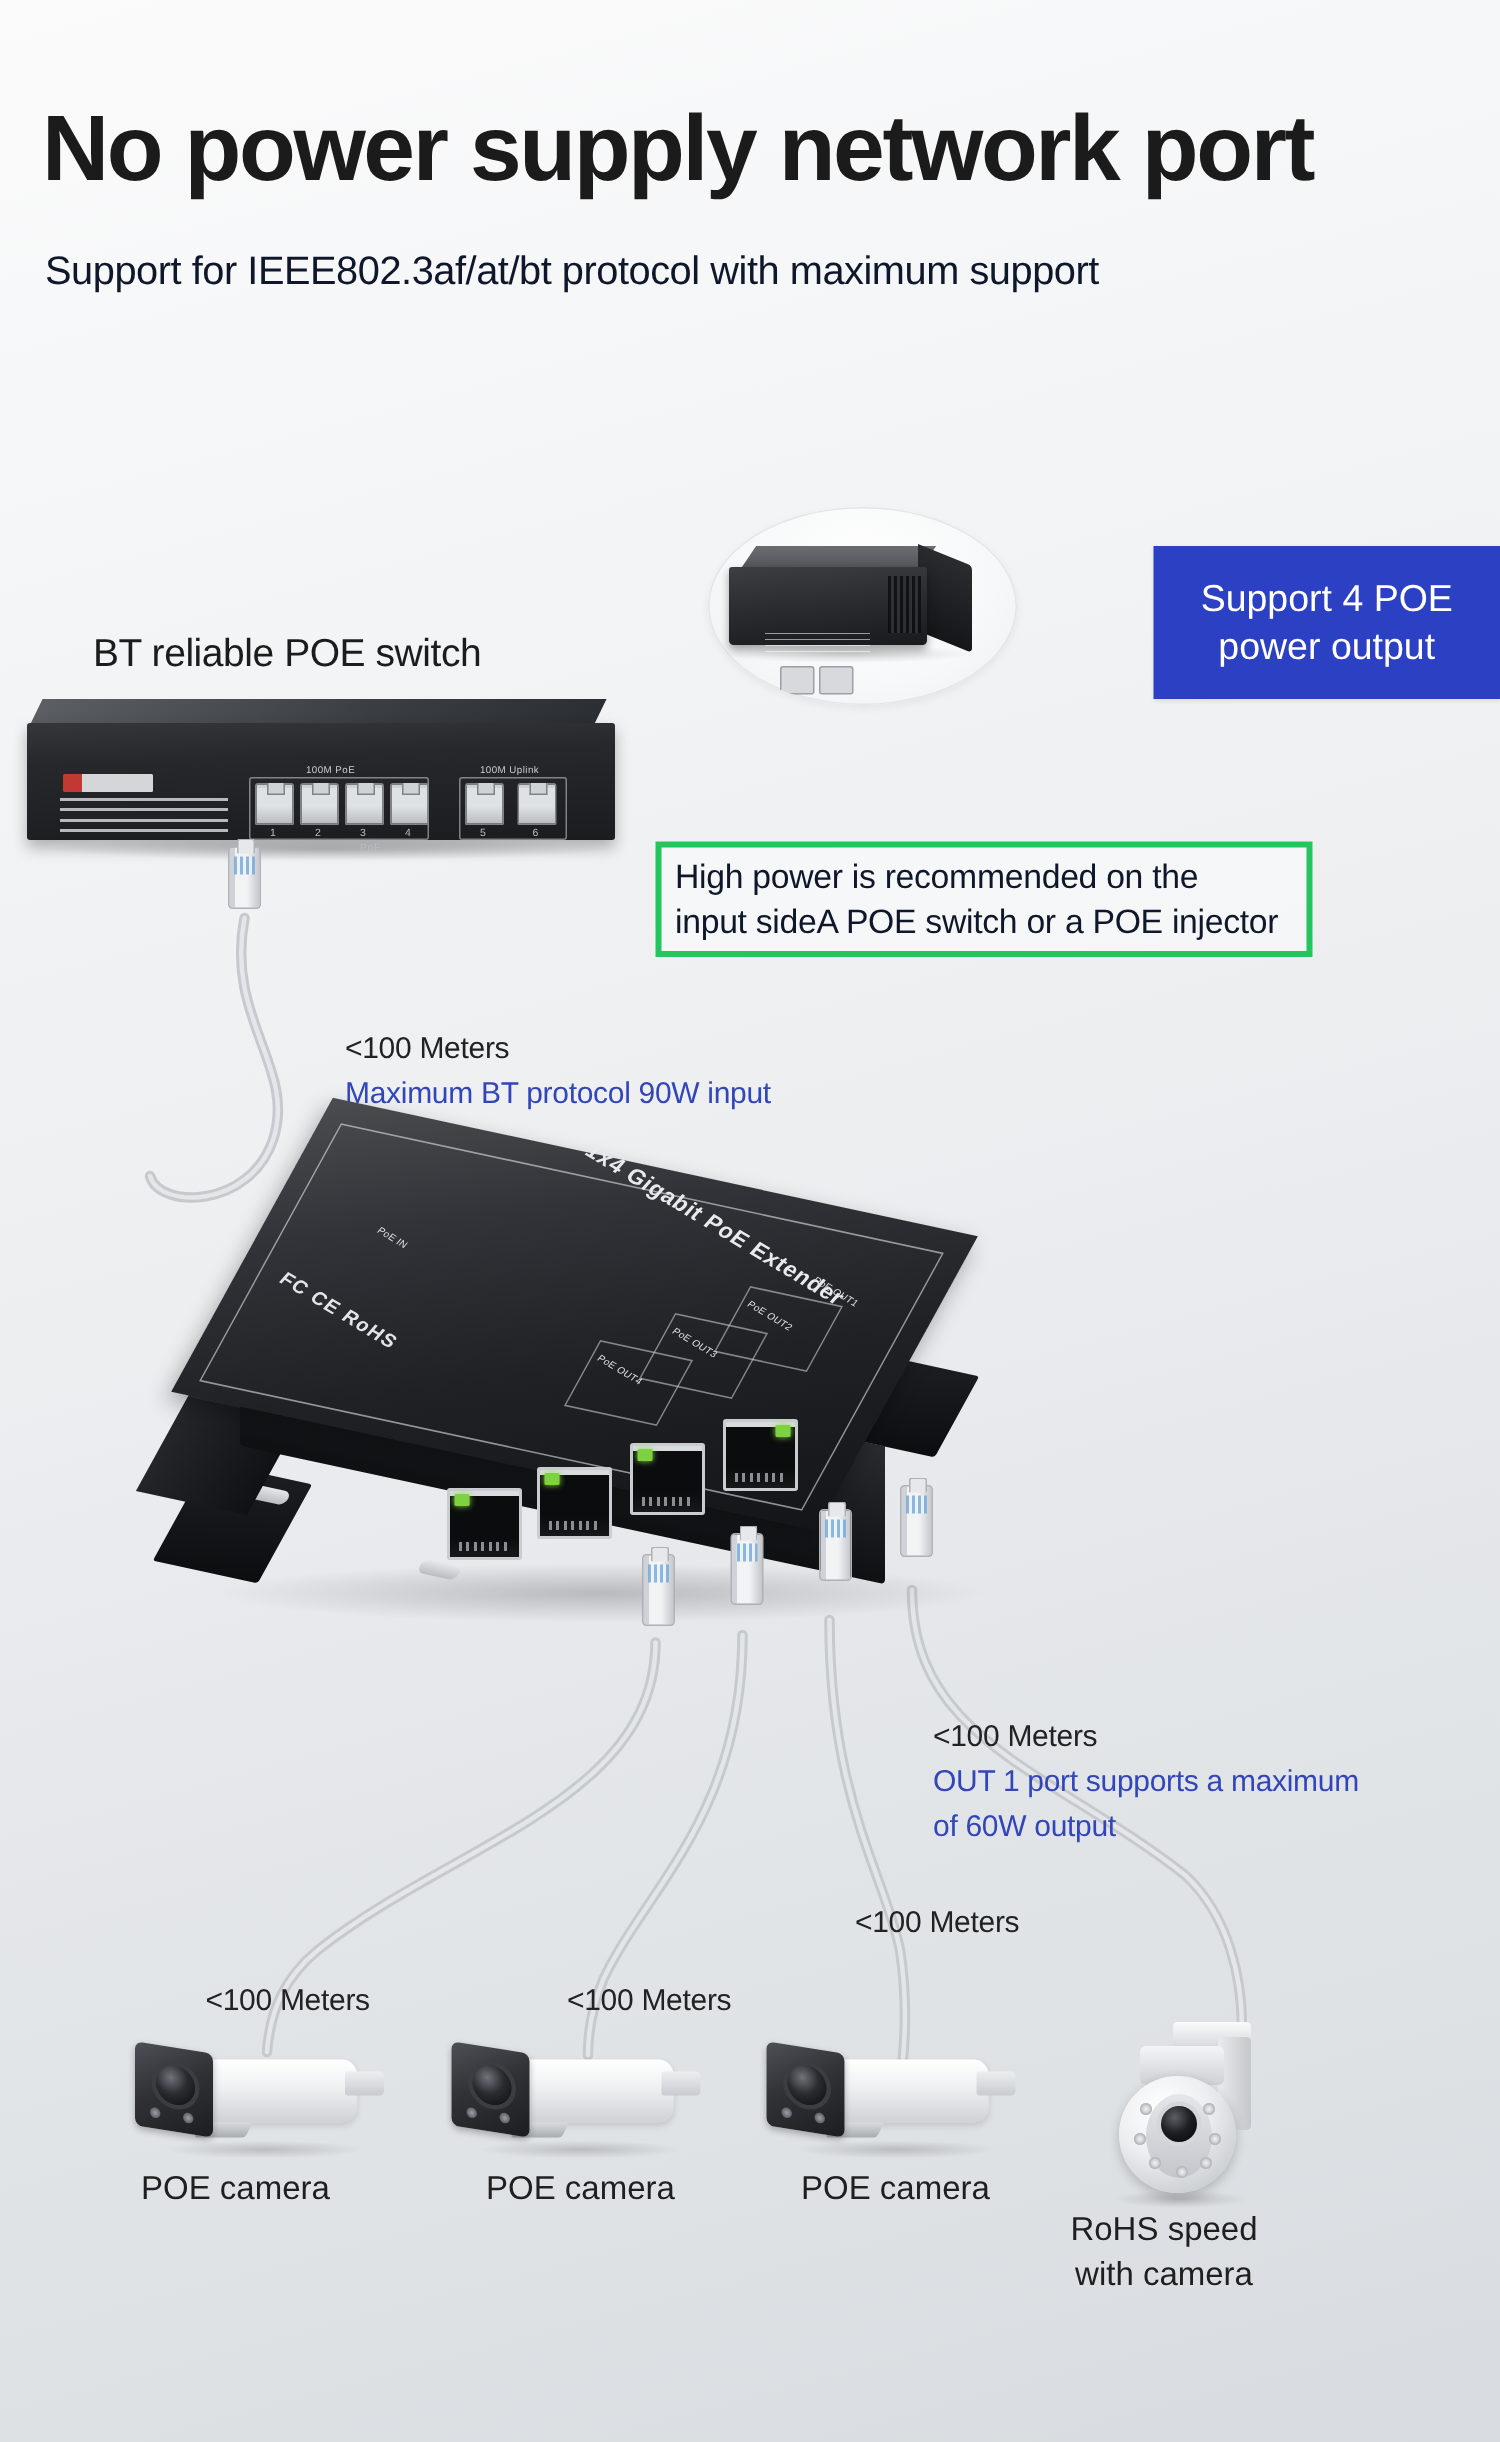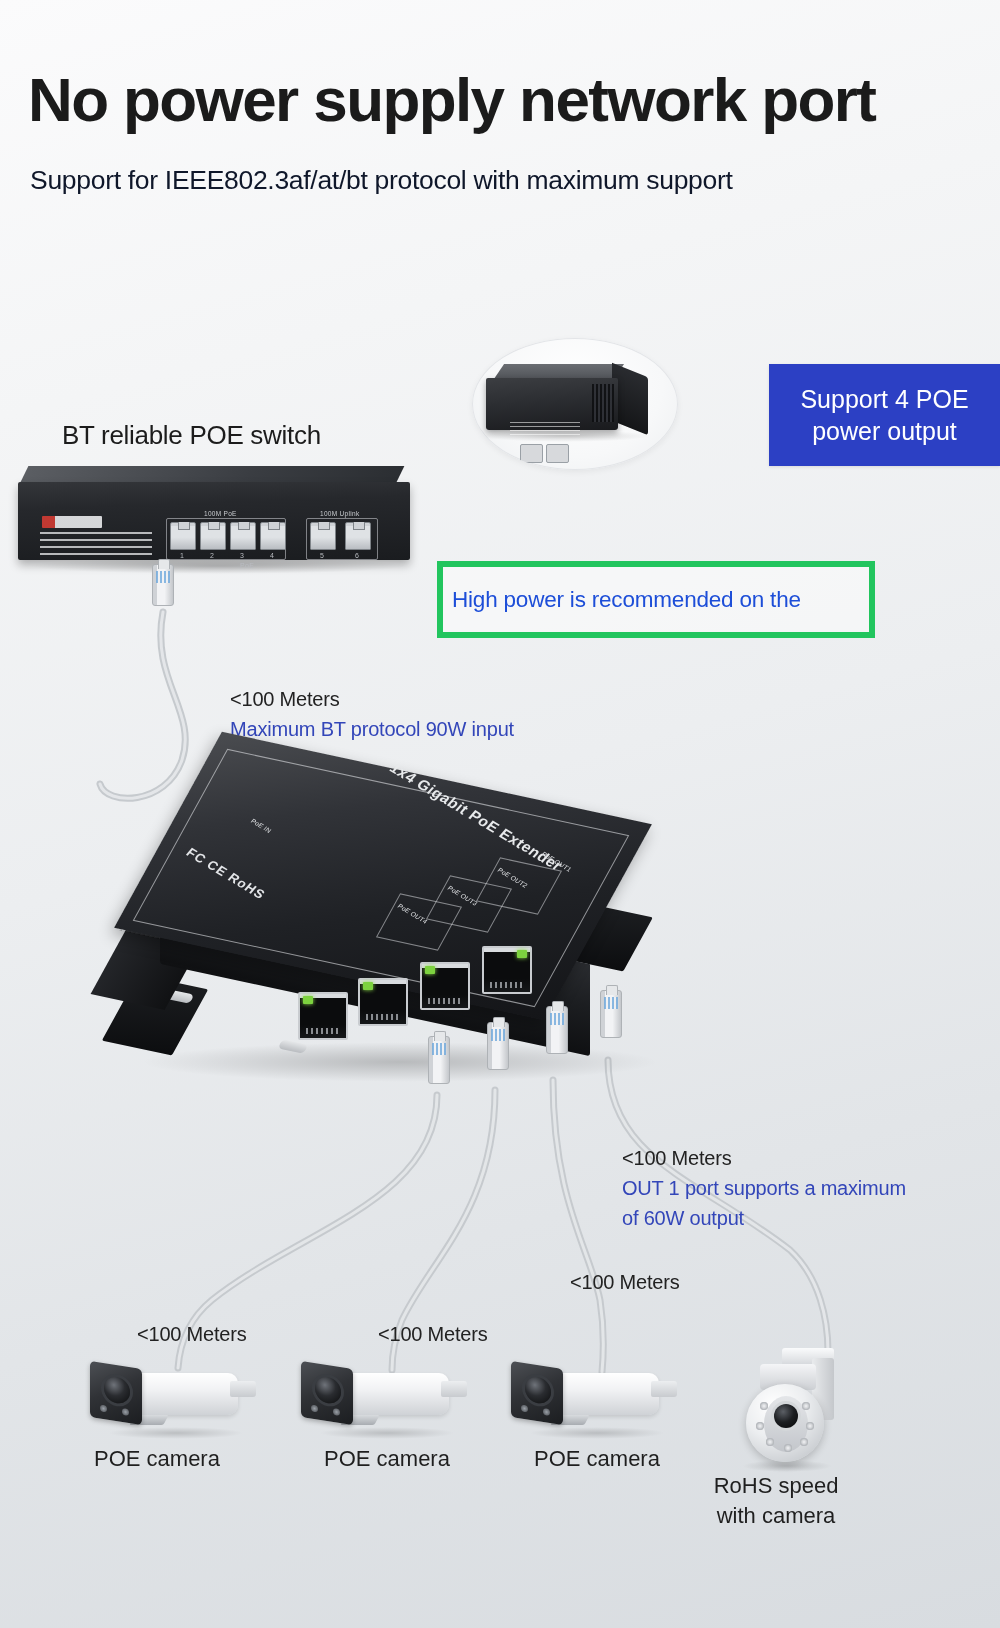--- a/index.html
+++ b/index.html
@@ -26,22 +26,22 @@
   #badge{
     left:769px;top:364px;width:231px;height:102px;background:#2c40c4;
     color:#fff;font-size:25px;line-height:1.28;text-align:center;
     display:flex;align-items:center;justify-content:center;flex-direction:column;
     box-shadow:0 1px 3px rgba(0,0,0,.10);
   }
 
   
   #note{
     left:437px;top:561px;width:438px;height:77px;
-    border:6px solid #22c55e;background:rgba(255,255,255,.45);
-    color:#1d4ed8;font-size:22.5px;line-height:1.33;
+    border:4px solid #22c55e;background:rgba(255,255,255,.45);
+    color:#0f172a;font-size:22.5px;line-height:1.33;
     display:flex;flex-direction:column;justify-content:center;
     padding-left:9px;box-sizing:border-box;letter-spacing:-.2px;
   }
   #note div{white-space:nowrap;}
 
   
   .lbl-dark{color:#222;font-size:20px;white-space:nowrap;letter-spacing:-.2px;}
   .lbl-blue{color:#3346b9;font-size:20px;white-space:nowrap;letter-spacing:-.2px;}
   .lbl-name{color:#1f1f1f;font-size:22px;white-space:nowrap;}
   .lbl-title{color:#1c1c1c;font-size:26px;white-space:nowrap;letter-spacing:-.3px;}
@@ -228,20 +228,21 @@
   <div class="abs" id="inj-body">
     <div class="abs" id="inj-txt"></div>
     <div class="inj-port" id="inj-port1"></div>
     <div class="inj-port" id="inj-port2"></div>
   </div>
   <div class="abs" id="inj-vent"></div>
 </div>
 
 <div class="abs" id="note">
   <div>High power is recommended on the</div>
+  <div>input sideA POE switch or a POE injector</div>
 </div>
 
 <div class="abs lbl-title" style="left:62px;top:420px;">BT reliable POE switch</div>
 
 <div class="abs" id="switch">
   <div class="abs" id="sw-shadow"></div>
   <div class="abs" id="sw-top"></div>
   <div class="abs" id="sw-face">
     <div class="abs" id="sw-logo"></div>
     <div class="abs" id="sw-text"></div>

